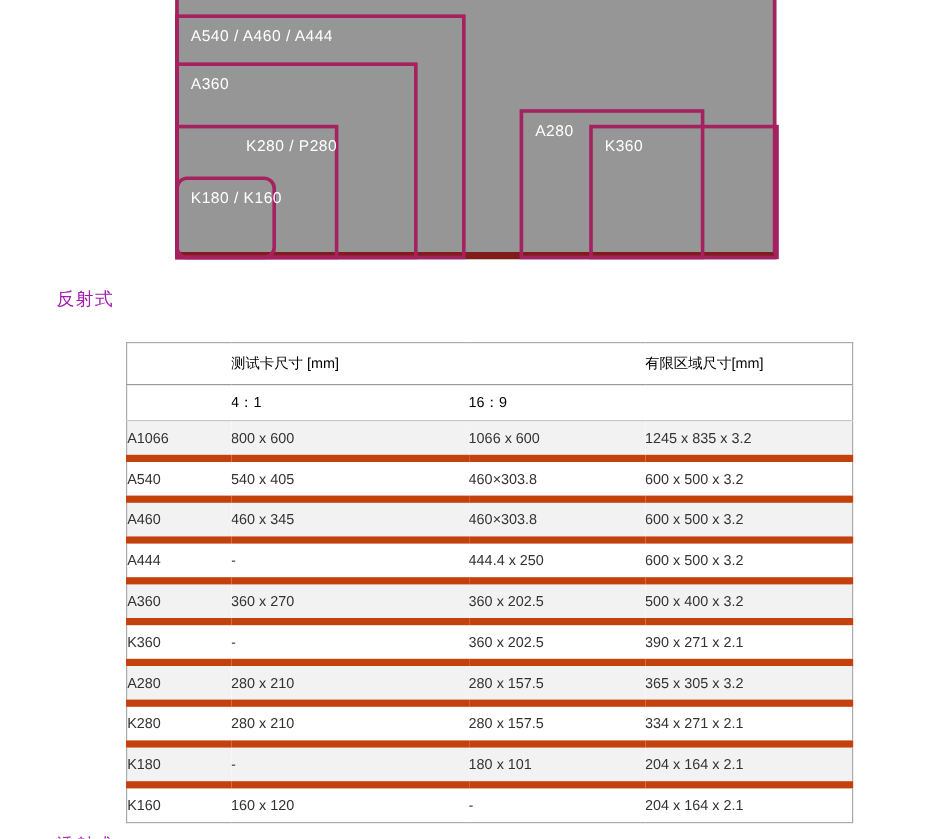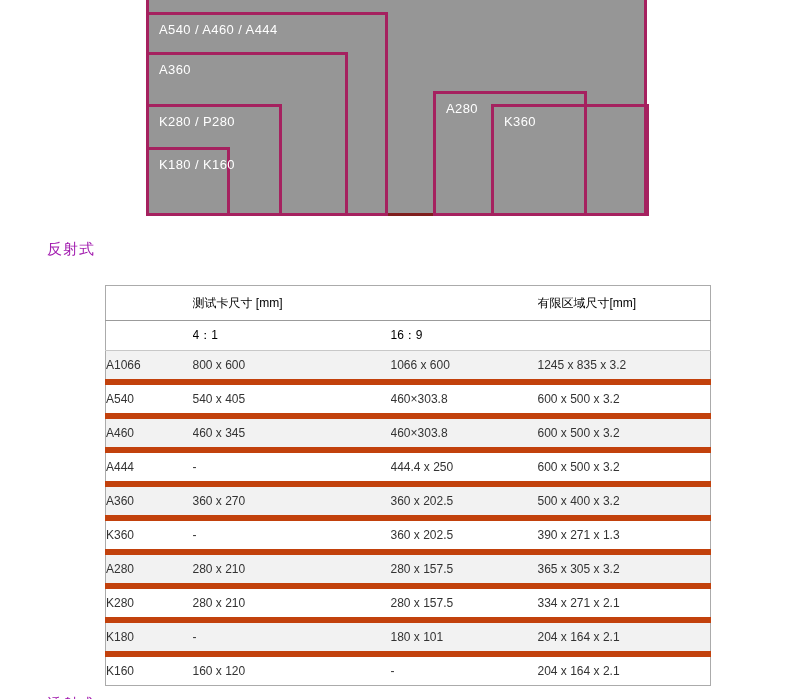--- a/index.html
+++ b/index.html
@@ -2,27 +2,27 @@
 <html><head>
 <meta charset="utf-8">
 <style>
   html,body{margin:0;padding:0;background:#fff;}
   body{font-family:"Liberation Sans",sans-serif;}
   #page{position:relative;width:790px;height:699px;background:#fff;overflow:hidden;}
 
   
   .diagram{position:absolute;left:146px;top:0;width:501px;height:216px;
     box-sizing:border-box;background:#969696;
-    border-left:3px solid #a5215f;border-right:3px solid #a5215f;border-bottom:3px solid #7f1d1d;}
+    border-left:3px solid #a5215f;border-right:3px solid #a5215f;border-bottom:6px solid #7f1d1d;}
   .rect{position:absolute;box-sizing:border-box;border:3px solid #a5215f;}
   .rect .lbl{display:block;padding:7px 0 0 10px;color:#ffffff;font-size:13px;letter-spacing:0.4px;white-space:nowrap;}
   .rect-a540{left:-3px;top:12px;width:242px;height:204px;}
   .rect-a360{left:-3px;top:52px;width:202px;height:164px;}
-  .rect-k280{left:-3px;top:104px;width:136px;height:112px;}
-  .rect-k180{left:-3px;top:147px;width:84px;height:69px;}
+  .rect-k280{left:-3px;top:104px;width:136px;height:112px;padding-left:46px;}
+  .rect-k180{left:-3px;top:147px;width:84px;height:69px;border-radius:10px;}
   .rect-a280{left:284px;top:91px;width:154px;height:125px;}
   .rect-k360{left:342px;top:104px;width:158px;height:112px;}
 
   
   .section-title{position:absolute;left:47px;font-size:15px;color:#a21caf;letter-spacing:1px;}
   .title-reflective{top:240px;}
   .title-clipped{top:695px;}
 
   
   table.spec{position:absolute;left:105px;top:285px;width:605px;
@@ -111,21 +111,21 @@
         <tr class="data">
           <td class="c-model">A360</td>
           <td>360 x 270</td>
           <td>360 x 202.5</td>
           <td>500 x 400 x 3.2</td>
         </tr>
         <tr class="data">
           <td class="c-model">K360</td>
           <td>-</td>
           <td>360 x 202.5</td>
-          <td>390 x 271 x 1.3</td>
+          <td>390 x 271 x 2.1</td>
         </tr>
         <tr class="data">
           <td class="c-model">A280</td>
           <td>280 x 210</td>
           <td>280 x 157.5</td>
           <td>365 x 305 x 3.2</td>
         </tr>
         <tr class="data">
           <td class="c-model">K280</td>
           <td>280 x 210</td>

